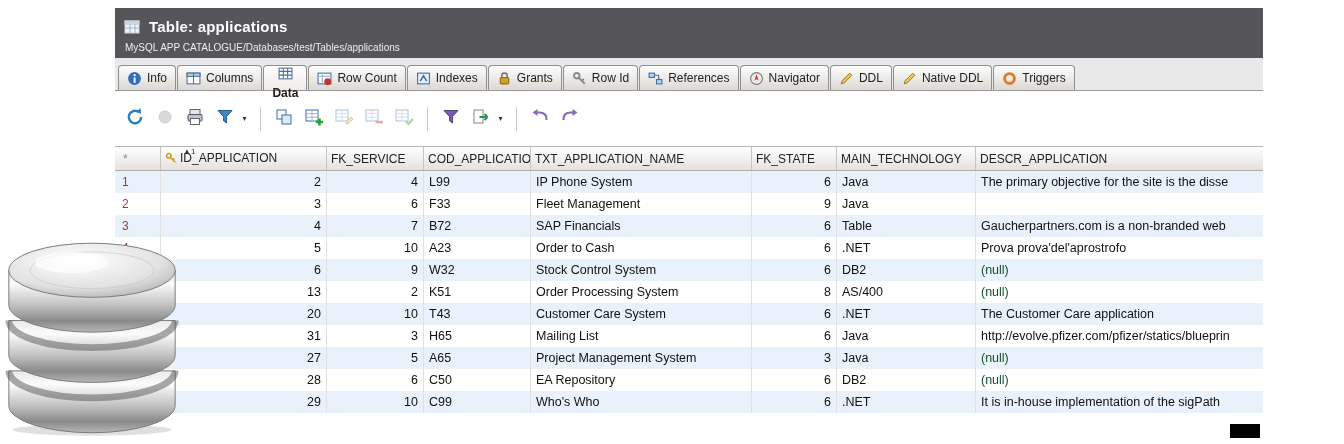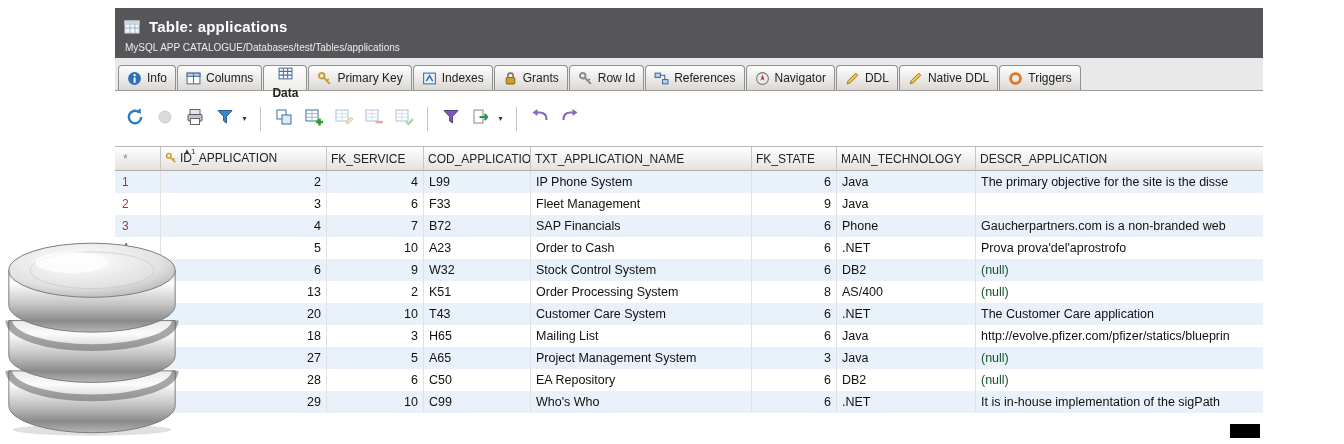--- a/index.html
+++ b/index.html
@@ -101,25 +101,26 @@
             <svg viewBox="0 0 14 14">
               <rect x="1" y="2" width="12" height="10" fill="#fff" stroke="#4a6f9e"></rect>
               <path d="M1 5h12M1 8.5h12M5 2v10M9 2v10" stroke="#4a6f9e" fill="none"></path>
             </svg>
           </span>
           <span>Data</span>
         </div>
         <div class="tab">
           <span class="ticon">
             <svg viewBox="0 0 14 14">
-              <circle cx="4.4" cy="4.4" r="2.6" fill="none" stroke="#c8a12c" stroke-width="1.8"></circle>
-              <path d="M6.3 6.3 L12 12 M9.2 9.2 l1.8-1.8" stroke="#c8a12c" stroke-width="1.8" fill="none"></path>
-            </svg>
-          </span>
-          <span>Primary Key</span>
+              <rect x="1" y="2" width="12" height="10" fill="#fff" stroke="#4a6f9e"></rect>
+              <path d="M1 5h12M5 2v10" stroke="#9ab6d4"></path>
+              <circle cx="10" cy="10" r="3.2" fill="#c23333"></circle>
+            </svg>
+          </span>
+          <span>Row Count</span>
         </div>
         <div class="tab">
           <span class="ticon">
             <svg viewBox="0 0 14 14">
               <rect x="1.5" y="2" width="11" height="10" fill="#e8f0f8" stroke="#3b6ea5"></rect>
               <path d="M4 9.5 L7 4.5 L10 9.5" stroke="#3b6ea5" fill="none" stroke-width="1.4"></path>
             </svg>
           </span>
           <span>Indexes</span>
         </div>
@@ -312,21 +313,21 @@
               <td>Java</td>
               <td></td>
             </tr>
             <tr class="stripe">
               <td class="rownum">3</td>
               <td class="alignright">4</td>
               <td class="alignright">7</td>
               <td>B72</td>
               <td>SAP Financials</td>
               <td class="alignright">6</td>
-              <td>Phone</td>
+              <td>Table</td>
               <td>Gaucherpartners.com is a non-branded web</td>
             </tr>
             <tr class="">
               <td class="rownum">4</td>
               <td class="alignright">5</td>
               <td class="alignright">10</td>
               <td>A23</td>
               <td>Order to Cash</td>
               <td class="alignright">6</td>
               <td>.NET</td>
@@ -357,21 +358,21 @@
               <td class="alignright">20</td>
               <td class="alignright">10</td>
               <td>T43</td>
               <td>Customer Care System</td>
               <td class="alignright">6</td>
               <td>.NET</td>
               <td>The Customer Care application</td>
             </tr>
             <tr class="">
               <td class="rownum">8</td>
-              <td class="alignright">18</td>
+              <td class="alignright">31</td>
               <td class="alignright">3</td>
               <td>H65</td>
               <td>Mailing List</td>
               <td class="alignright">6</td>
               <td>Java</td>
               <td>http://evolve.pfizer.com/pfizer/statics/blueprin</td>
             </tr>
             <tr class="stripe">
               <td class="rownum">9</td>
               <td class="alignright">27</td>

